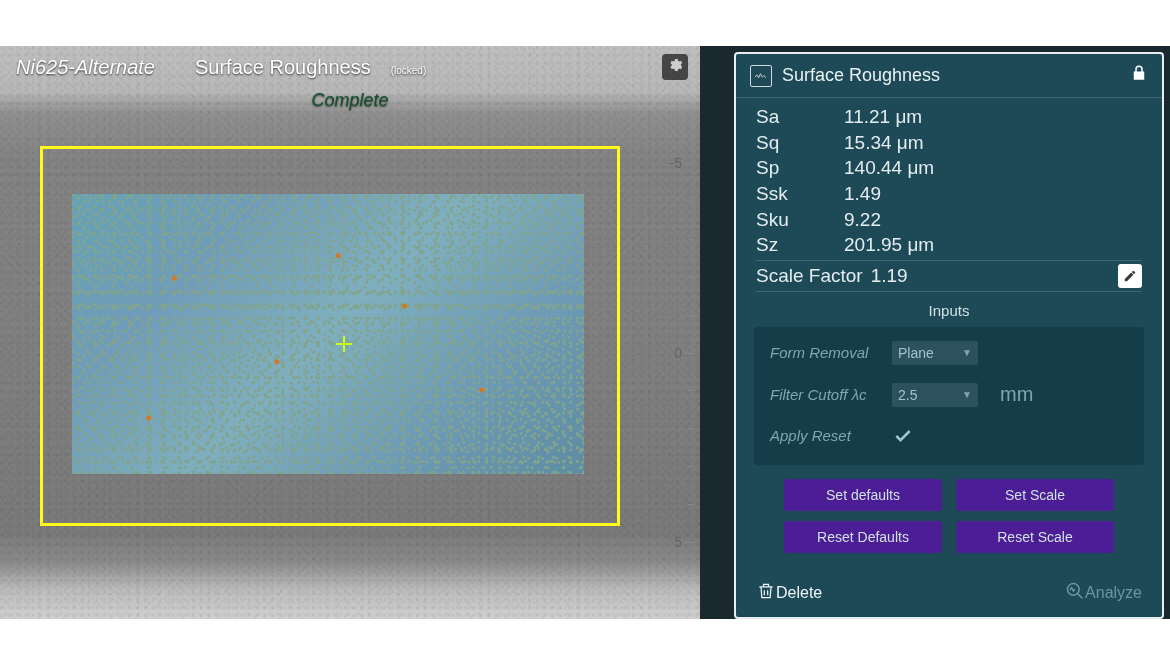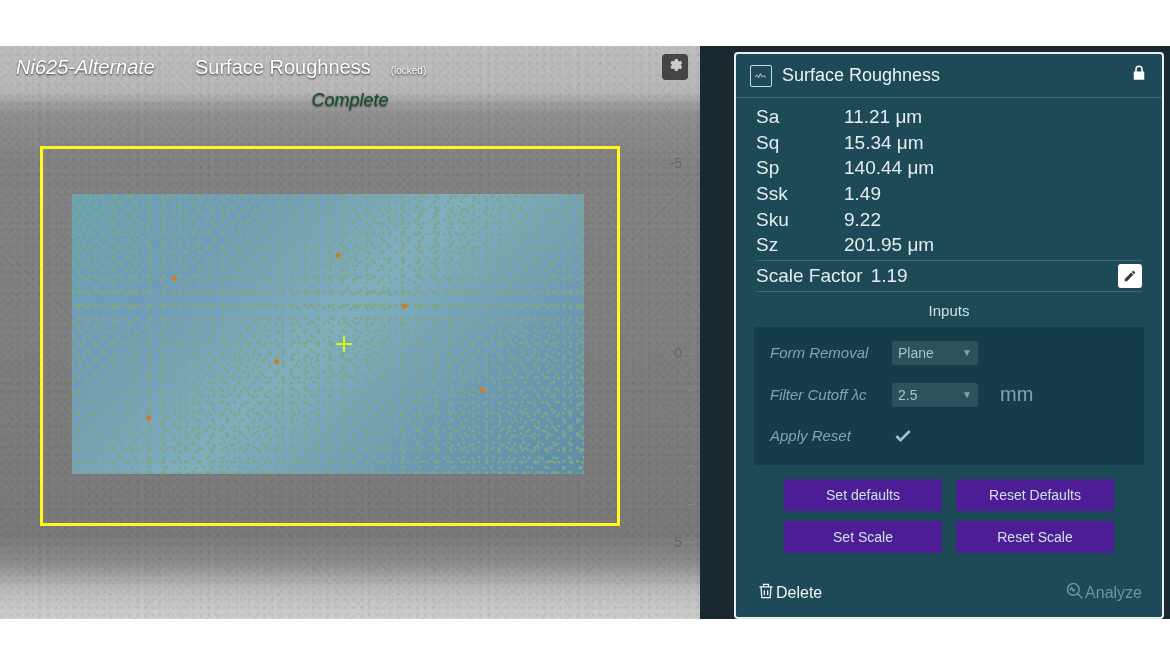--- a/index.html
+++ b/index.html
@@ -348,22 +348,22 @@
             <span class="check">
               <svg viewBox="0 0 24 24">
                   <path d="M4 12l5 5L20 6"></path>
                 </svg>
             </span>
           </div>
         </div>
 
         <div class="btn-grid">
           <div class="pbtn">Set defaults</div>
+          <div class="pbtn">Set Scale</div>
           <div class="pbtn">Reset Defaults</div>
-          <div class="pbtn">Set Scale</div>
           <div class="pbtn">Reset Scale</div>
         </div>
       </div>
 
       <div class="footer">
         <div class="foot-btn trash">
           <span>
             <svg viewBox="0 0 24 24">
                 <path d="M4 7h16M9 7V4h6v3M6 7l1 13h10l1-13M10 11v6M14 11v6"></path>
               </svg>

